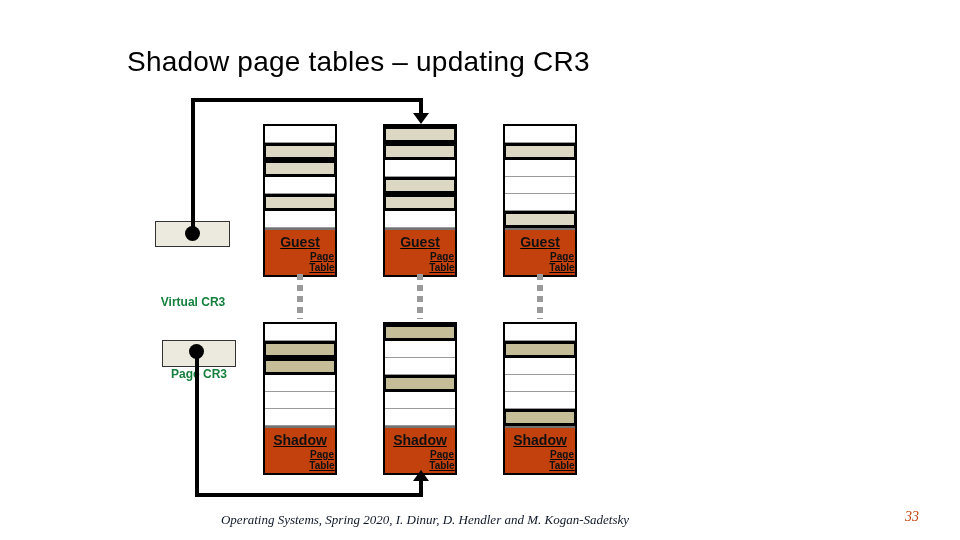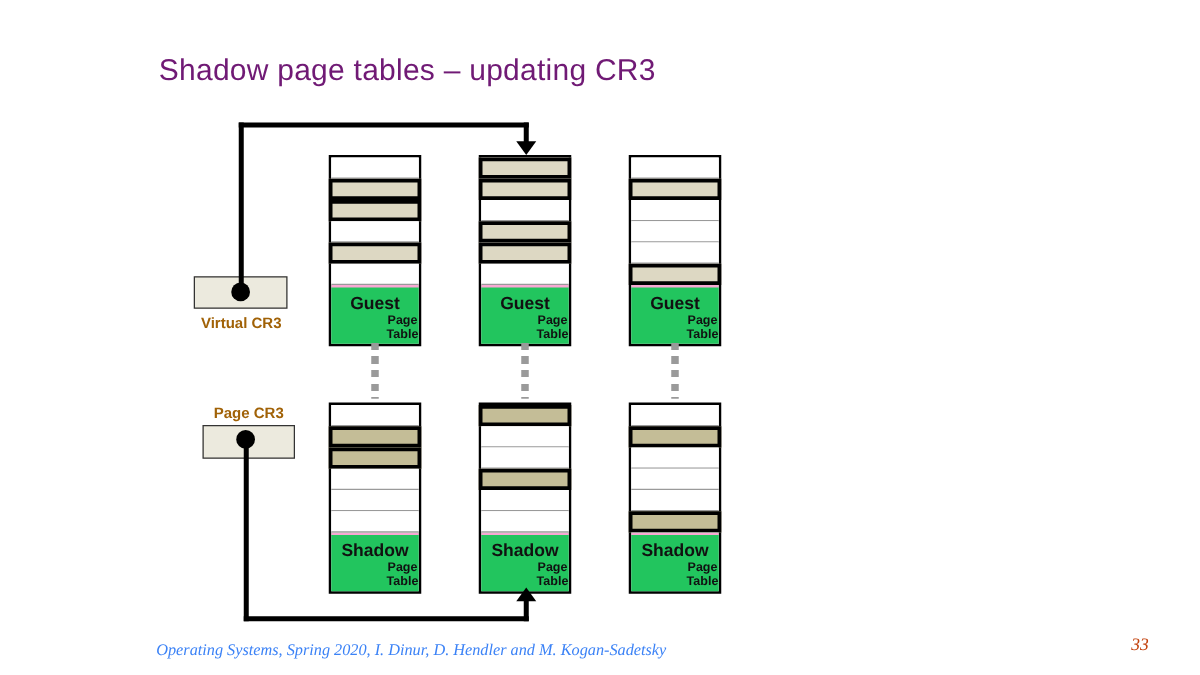--- a/index.html
+++ b/index.html
@@ -1,48 +1,48 @@
 <!DOCTYPE html>
 <html style="--guest-shade: #ddd8c3; --shadow-shade: #c4bd97; --cr3-fill: #eceade; --connector: #000000; --dashed: #9a9a9a;"><head>
 <meta charset="utf-8">
 <style>
   html,body { margin:0; padding:0; background:#fff; }
   .slide {
     position:relative; width:960px; height:540px; background:#ffffff;
     font-family:"Liberation Sans", sans-serif; overflow:hidden;
   }
   .title {
-    position:absolute; left:127px; top:27px; font-size:24px; font-weight:500;
-    color:#701a75; letter-spacing:0.2px; white-space:nowrap;
+    position:absolute; left:127px; top:27px; font-size:28px; font-weight:500;
+    color:#000000; letter-spacing:0.2px; white-space:nowrap;
   }
   .line { position:absolute; background:#000; }
   .arrowhead { position:absolute; width:0; height:0; }
   .arrow-down { border-left:8px solid transparent; border-right:8px solid transparent; border-top:11px solid #000; }
   .arrow-up   { border-left:8px solid transparent; border-right:8px solid transparent; border-bottom:11px solid #000; }
   .cr3-box { position:absolute; background:var(--cr3-fill,#eceade); border:1px solid #333; box-sizing:border-box; }
   .dot { position:absolute; width:15px; height:15px; border-radius:50%; background:#000; }
-  .cr3-label { position:absolute; font-size:12px; font-weight:bold; color:#a16207; text-align:center; white-space:nowrap; }
+  .cr3-label { position:absolute; font-size:12px; font-weight:bold; color:#15803d; text-align:center; white-space:nowrap;margin-top:44px; }
   .ptable {
     position:absolute; width:74px; background:#fff;
     border:2px solid #000; box-sizing:border-box;
   }
   .trow { height:17px; box-sizing:border-box; border-bottom:1px solid #9a9a9a; background:#fff; }
   .trow.shaded { border:3px solid #000; margin:0 -2px; }
   .guest  .trow.shaded { background:var(--guest-shade,#ddd8c3); }
   .shadow .trow.shaded { background:var(--shadow-shade,#c4bd97); }
-  .tlabel { height:41px; border-top:2px solid #f9a8d4; text-align:center; padding-top:4px; background:#22c55e; }
+  .tlabel { height:41px; border-top:2px solid #737373; text-align:center; padding-top:4px; background:#c2410c;text-decoration:underline; }
   .tname { font-size:14px; font-weight:bold; color:#111; line-height:16px; }
   .tsub  { font-size:10px; font-weight:bold; color:#111; margin-top:1px;padding-left:44px; }
   .dashed {
     position:absolute; width:6px;
     background-image:repeating-linear-gradient(to bottom, var(--dashed,#9a9a9a) 0 6px, transparent 6px 11px);
   }
   .footer {
-    position:absolute; left:125px; top:512px; width:600px; 
-    font-family:"Liberation Serif", serif; font-style:italic; font-size:13px; color:#3b82f6; white-space:nowrap;
+    position:absolute; left:125px; top:512px; width:600px; text-align:center;
+    font-family:"Liberation Serif", serif; font-style:italic; font-size:13px; color:#0f172a; white-space:nowrap;
   }
   .pagenum {
     position:absolute; left:905px; top:509px;
     font-family:"Liberation Serif", serif; font-style:italic; font-size:14px; color:#c2410c;
   }
 </style>
 </head>
 <body>
 
 <div class="slide">

